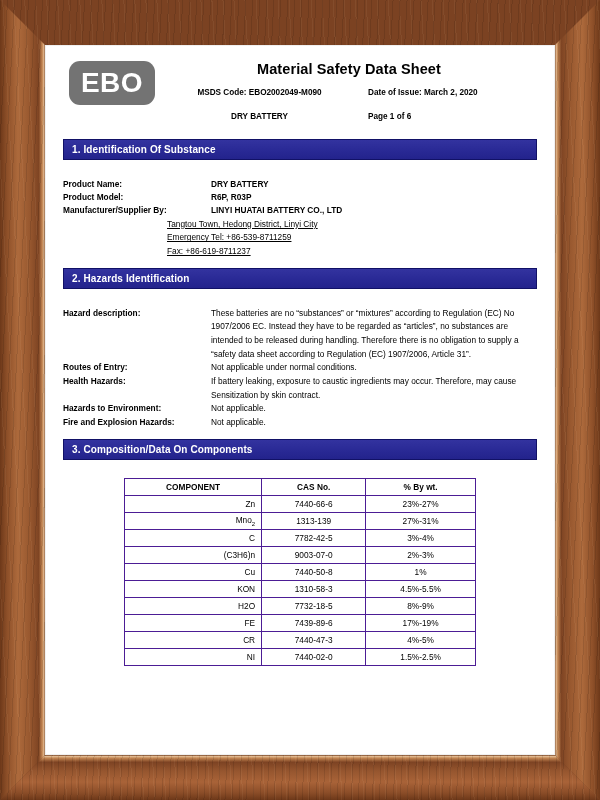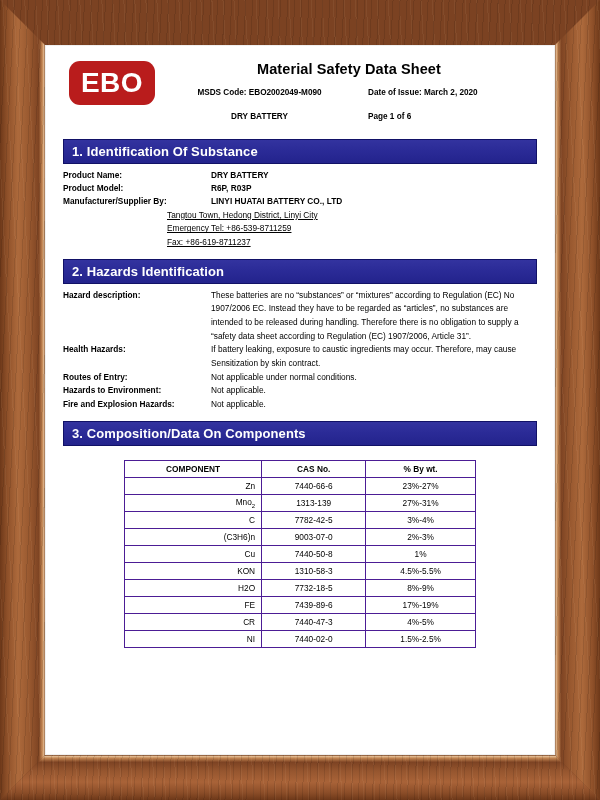--- a/index.html
+++ b/index.html
@@ -89,21 +89,21 @@
   
   .doc-header {
     display: flex;
     align-items: flex-start;
     padding-bottom: 8px;
   }
 
   .logo {
     width: 86px;
     height: 44px;
-    background: #b91c1c;
+    background: #737373;
     border-radius: 11px;
     display: flex;
     align-items: center;
     justify-content: center;
     flex: 0 0 auto;
     margin-top: 2px;
     margin-left: 6px;
   }
   .logo-text {
     color: #fff;
@@ -137,26 +137,26 @@
     row-gap: 15px;
   }
   .meta-left  { text-align: center; }
   .meta-right { text-align: left; padding-left: 16px; }
 
   
   .section-bar {
     background: #2b2b9e;
     background: linear-gradient(to bottom, #33339f 0%, #2a2a96 50%, #23238c 100%);
     color: #fff;
-    font-size: 13px;
+    font-size: 10px;
     font-weight: bold;
     padding: 3.5px 8px 4px 8px;
     border: 1px solid #111166;
     margin-top: 10px;
-    margin-bottom: 5px;
+    margin-bottom: 18px;
     letter-spacing: .1px;
   }
 
   
   .kv {
     display: flex;
     font-size: 8.3px;
     color: #000;
     line-height: 1.62;
   }
@@ -273,27 +273,27 @@
       <div class="sub-lines">Fax: +86-619-8711237</div>
 
       <div class="section-bar">2. Hazards Identification</div>
 
       <div class="kv">
         <div class="kv-key">Hazard description:</div>
         <div class="kv-val para">These batteries are no “substances” or “mixtures” according to Regulation (EC) No 1907/2006 EC. Instead they have to be regarded as “articles”, no substances are intended to be released during handling. Therefore there is no obligation to supply a “safety data sheet according to Regulation (EC) 1907/2006, Article 31”.</div>
       </div>
 
       <div class="kv">
+        <div class="kv-key">Routes of Entry:</div>
+        <div class="kv-val">Not applicable under normal conditions.</div>
+      </div>
+
+      <div class="kv">
         <div class="kv-key">Health Hazards:</div>
         <div class="kv-val para">If battery leaking, exposure to caustic ingredients may occur. Therefore, may cause Sensitization by skin contract.</div>
-      </div>
-
-      <div class="kv">
-        <div class="kv-key">Routes of Entry:</div>
-        <div class="kv-val">Not applicable under normal conditions.</div>
       </div>
 
       <div class="kv">
         <div class="kv-key">Hazards to Environment:</div>
         <div class="kv-val">Not applicable.</div>
       </div>
 
       <div class="kv">
         <div class="kv-key">Fire and Explosion Hazards:</div>
         <div class="kv-val">Not applicable.</div>

